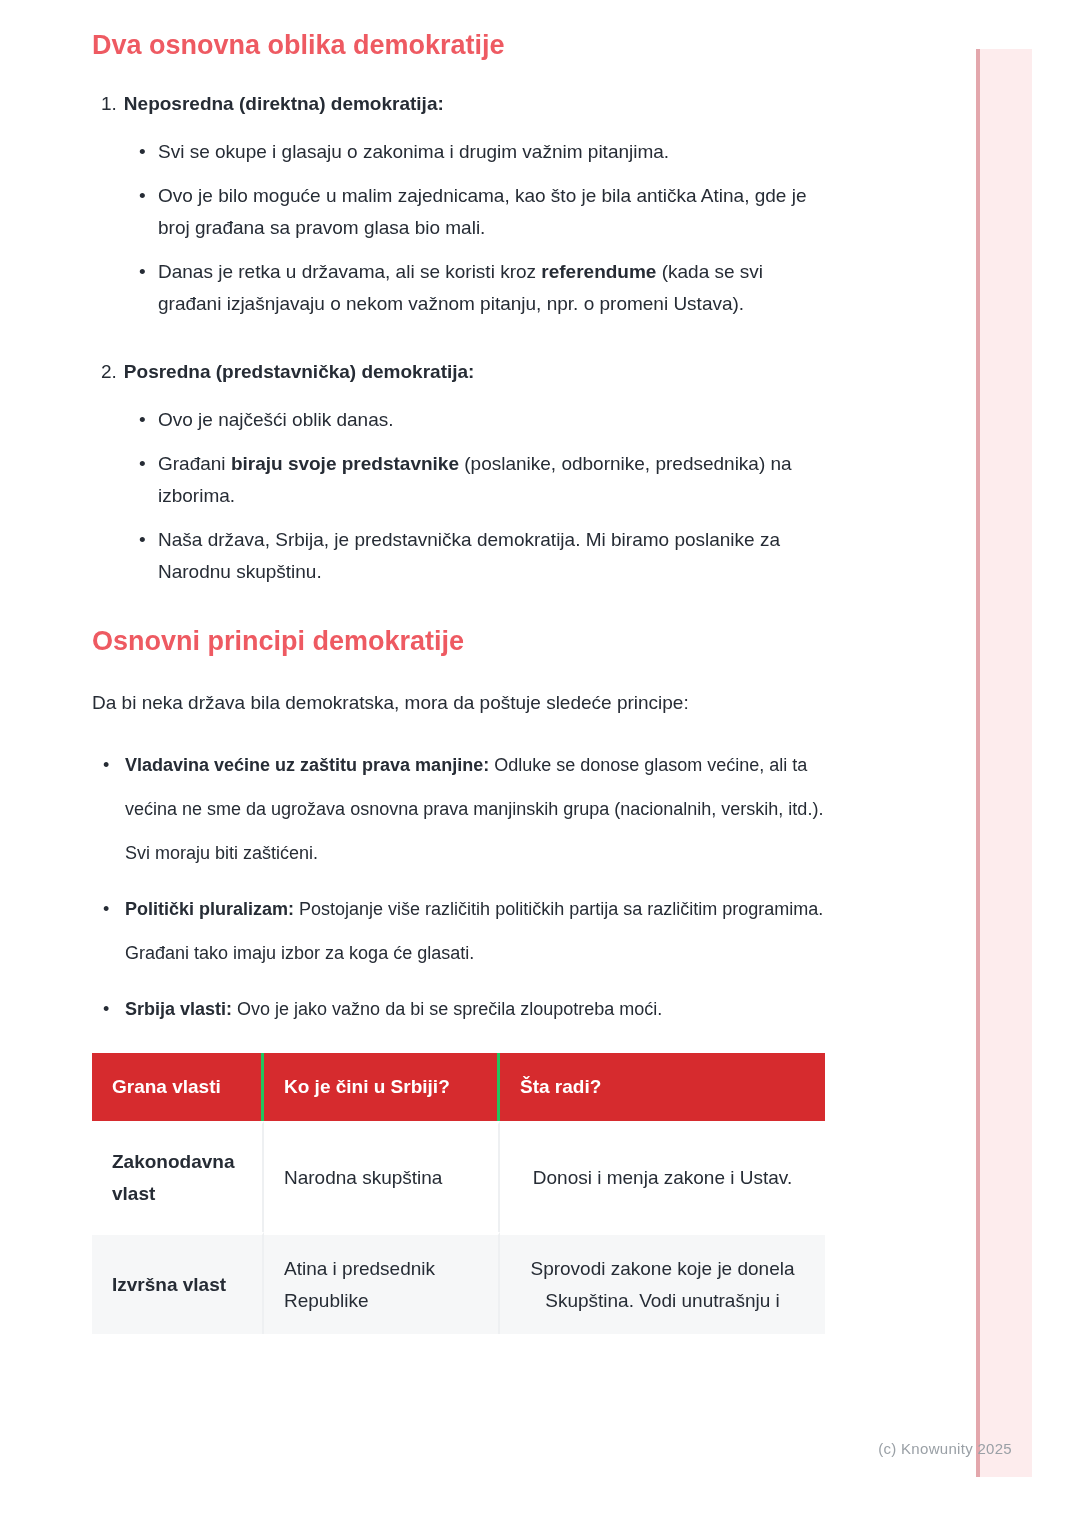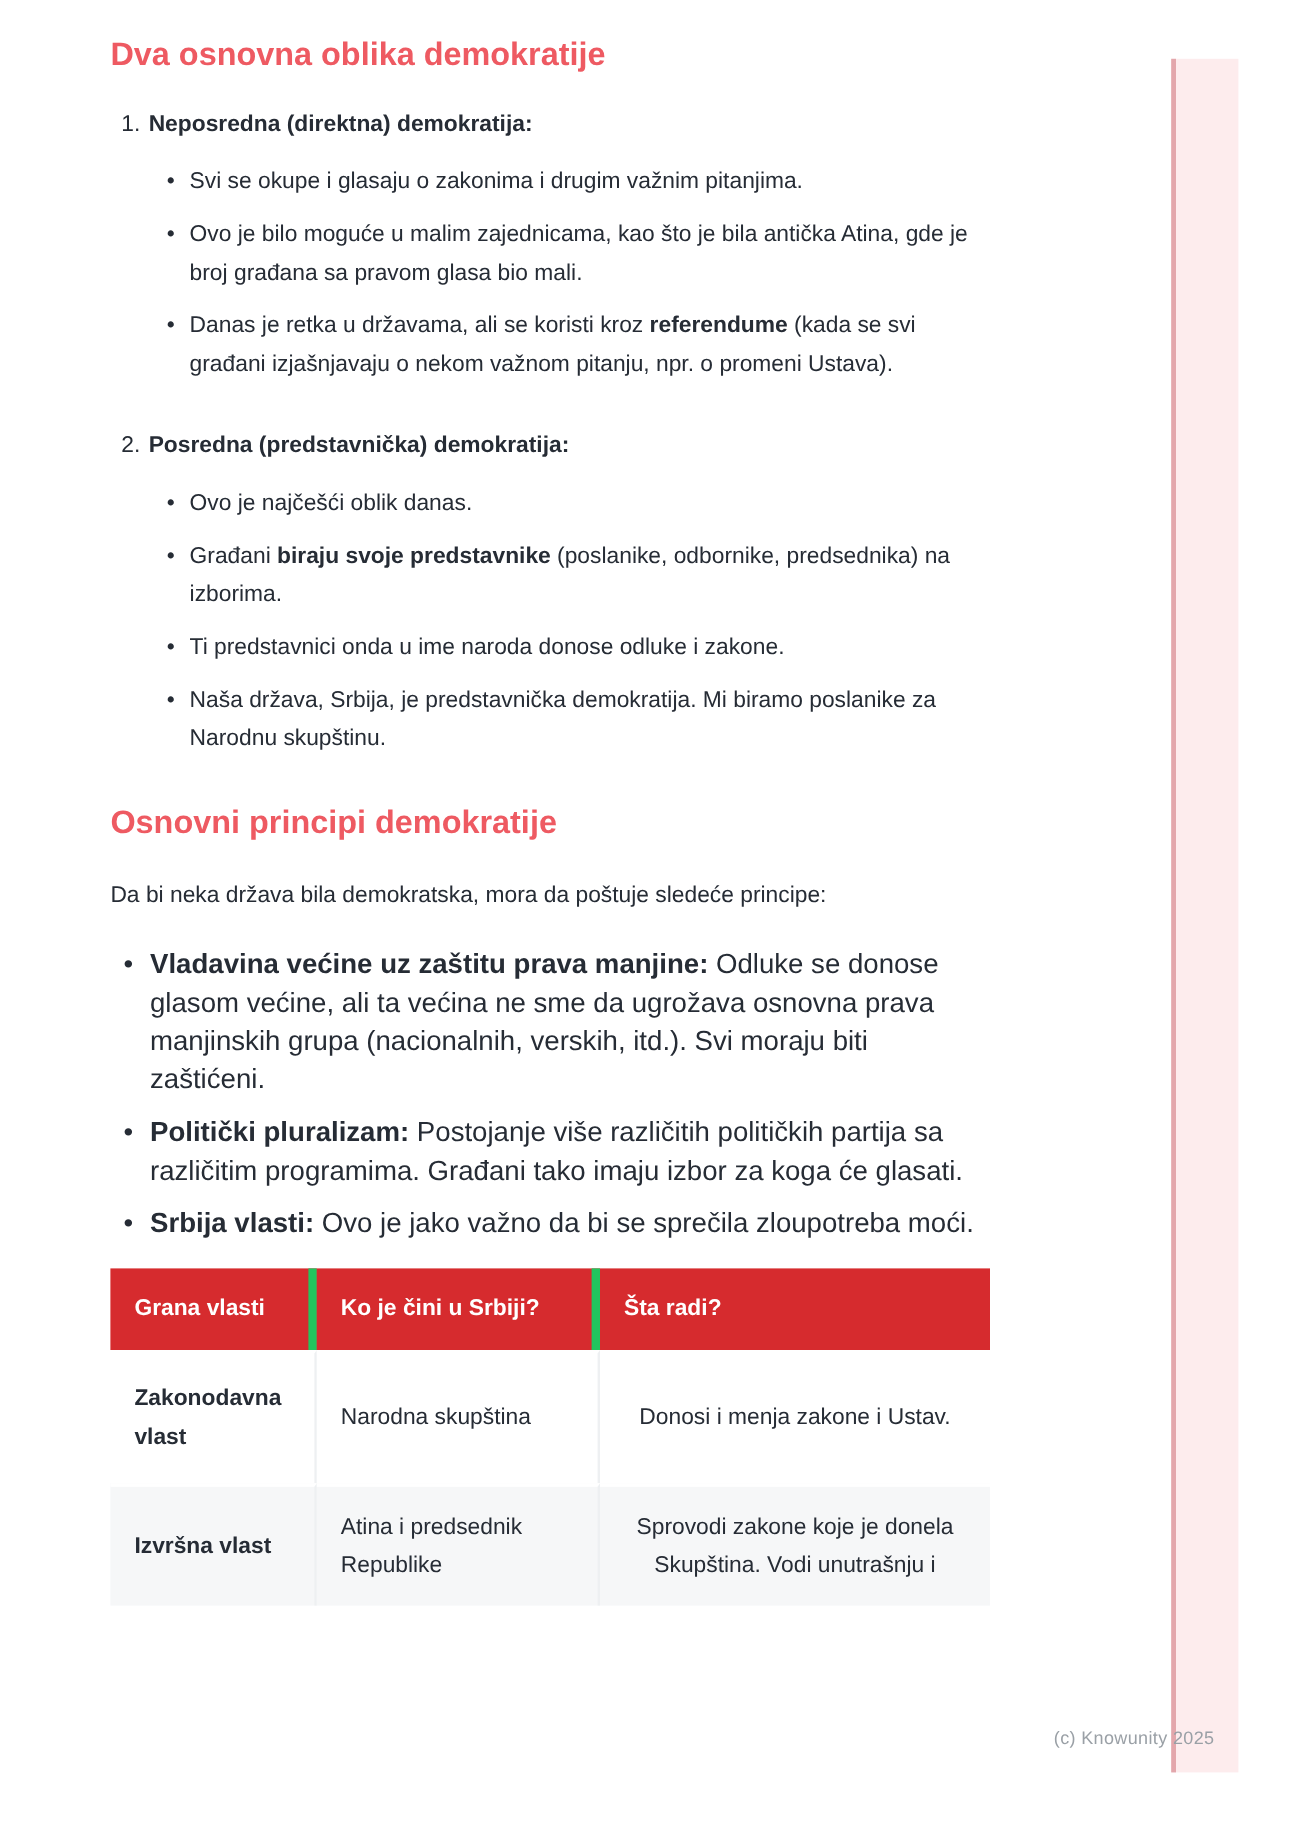--- a/index.html
+++ b/index.html
@@ -78,22 +78,22 @@
   }
   ul.main {
     list-style: none;
     margin: 22px 0 0;
     padding: 0;
   }
   ul.main li {
     position: relative;
     padding-left: 33px;
     margin-bottom: 12px;
-    font-size: 23px;
-    line-height: 32px;
+    font-size: 18px;
+    line-height: 44px;
   }
   ul.main li::before {
     content: "\2022";
     position: absolute;
     left: 11px;
     top: 0;
   }
   table.gov {
     width: 733px;
     margin-top: 22px;
@@ -103,21 +103,21 @@
   }
   table.gov th {
     background: var(--table-header-bg);
     color: var(--table-header-text);
     font-weight: 700;
     font-size: 19px;
     text-align: left;
     height: 68px;
     padding: 0 20px;
     vertical-align: middle;
-    border-right: 7px solid #22c55e;
+    border-right: 3px solid #22c55e;
   }
   table.gov th:last-child { border-right: none; }
   table.gov td {
     font-size: 19px;
     line-height: 32px;
     padding: 22px 20px;
     vertical-align: middle;
     background: #ffffff;
     border-top: 3px solid #ffffff;
     border-right: 2px solid #eef0f2;
@@ -168,21 +168,20 @@
     <li><span>Danas je retka u državama, ali se koristi kroz </span><span class="b">referendume</span><span> (kada se svi građani izjašnjavaju o nekom važnom pitanju, npr. o promeni Ustava).</span></li>
   </ul>
 
   <div class="olitem second">
     <span class="num">2.</span>
     <span class="b">Posredna (predstavnička) demokratija:</span>
   </div>
   <ul class="sub">
     <li><span>Ovo je najčešći oblik danas.</span></li>
     <li><span>Građani </span><span class="b">biraju svoje predstavnike</span><span> (poslanike, odbornike, predsednika) na izborima.</span></li>
-    <li><span>Ti predstavnici onda u ime naroda donose odluke i zakone.</span></li>
     <li><span>Naša država, Srbija, je predstavnička demokratija. Mi biramo poslanike za Narodnu skupštinu.</span></li>
   </ul>
 
   <h2 class="section-title" style="margin-top:36px;">Osnovni principi demokratije</h2>
 
   <p class="lead">Da bi neka država bila demokratska, mora da poštuje sledeće principe:</p>
 
   <ul class="main">
     <li><span class="b">Vladavina većine uz zaštitu prava manjine:</span><span> Odluke se donose glasom većine, ali ta većina ne sme da ugrožava osnovna prava manjinskih grupa (nacionalnih, verskih, itd.). Svi moraju biti zaštićeni.</span></li>
     <li><span class="b">Politički pluralizam:</span><span> Postojanje više različitih političkih partija sa različitim programima. Građani tako imaju izbor za koga će glasati.</span></li>

